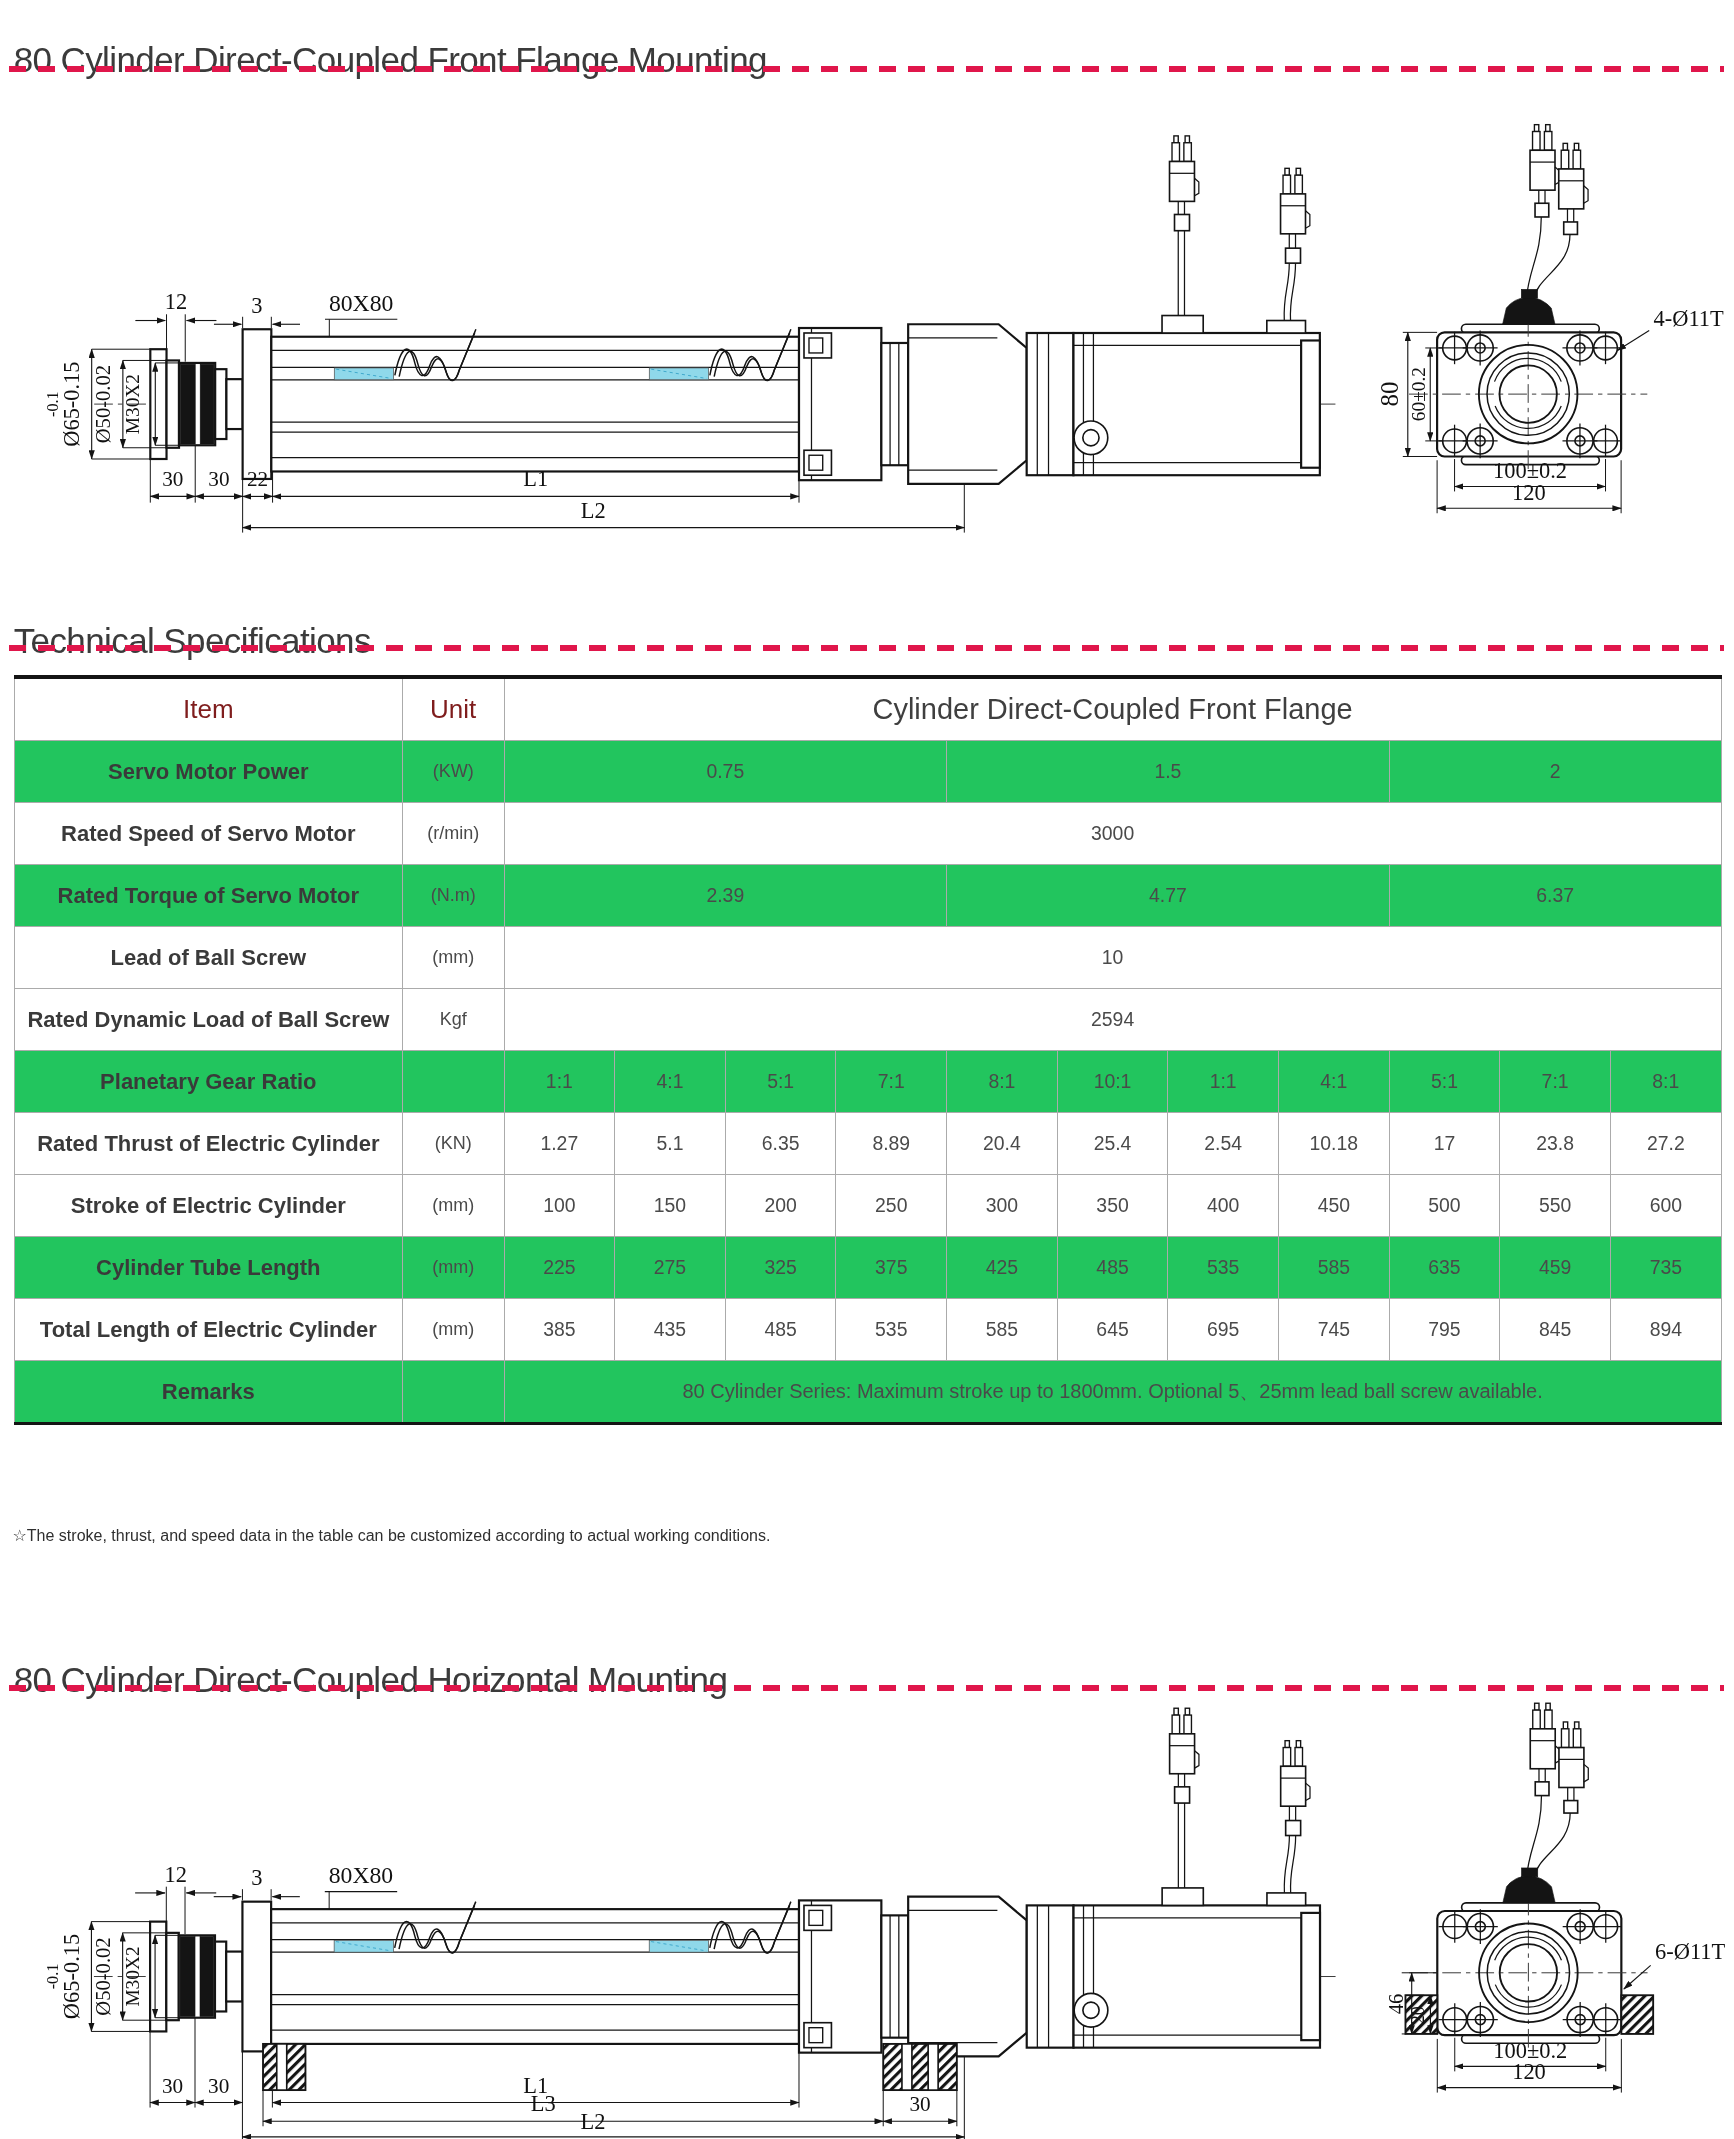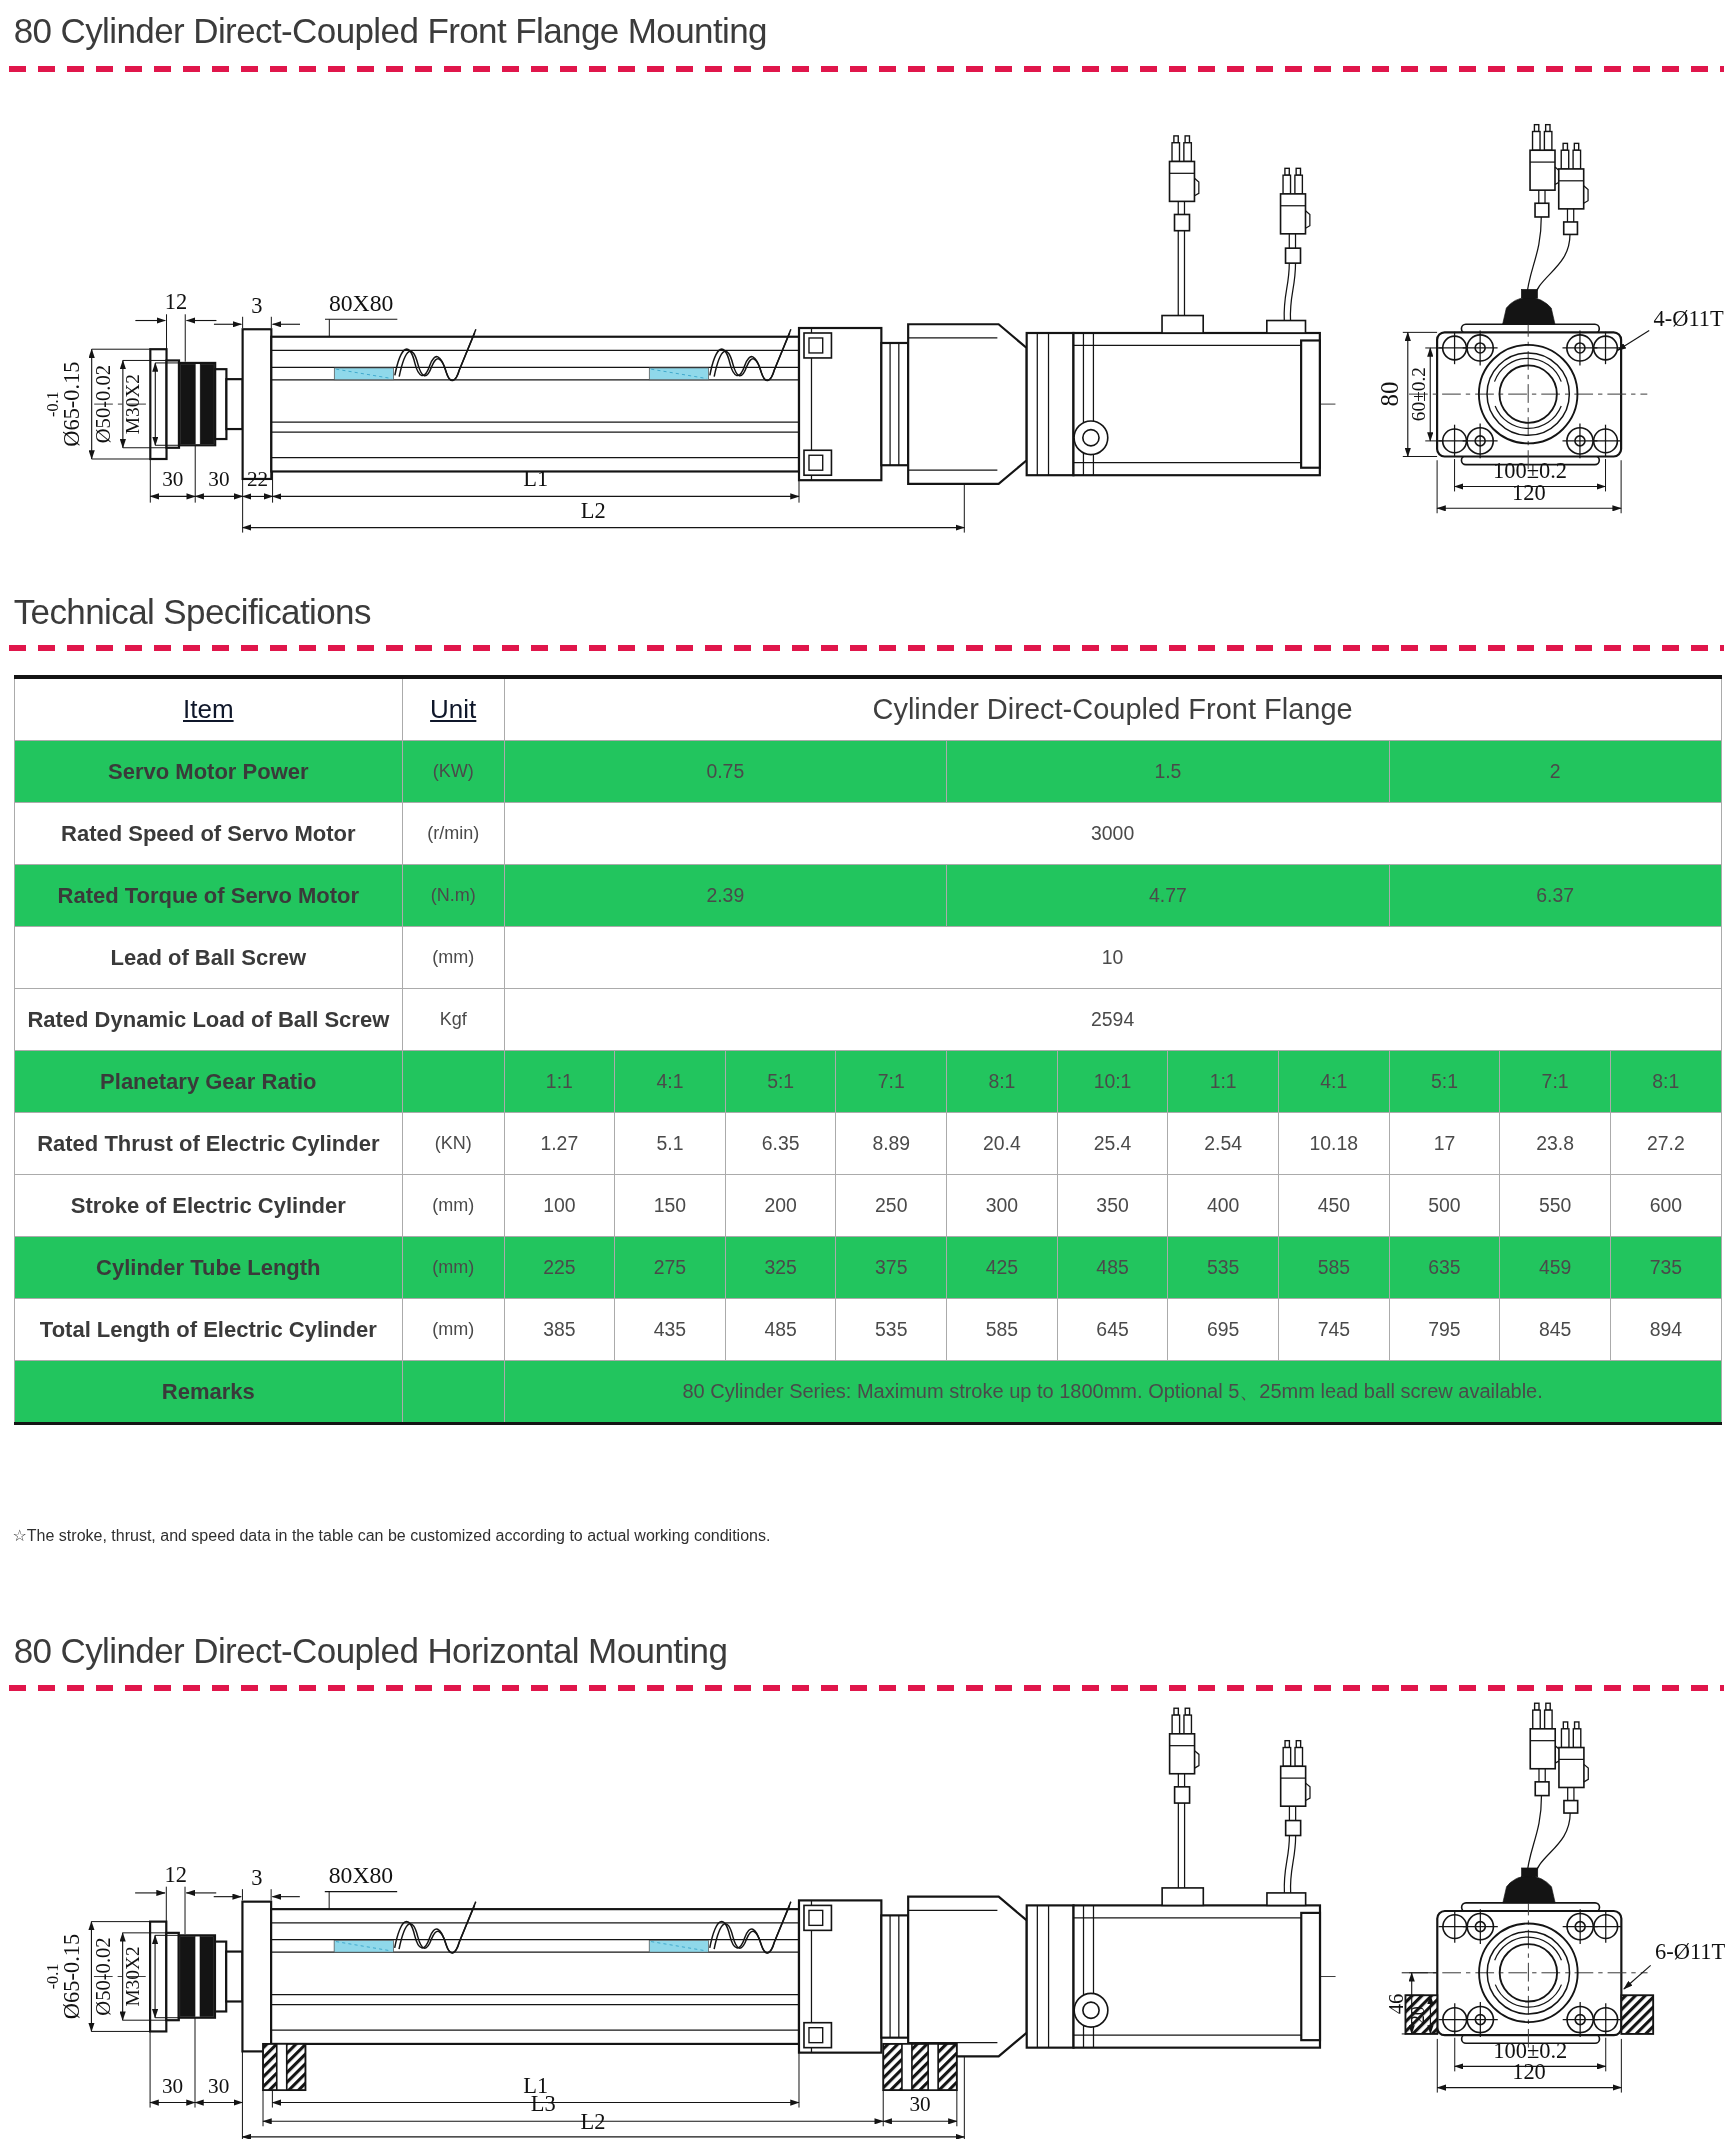--- a/index.html
+++ b/index.html
@@ -1,30 +1,30 @@
 <!DOCTYPE html>
 <html style="font-size:10px"><head>
 <meta charset="utf-8">
 <style>
   html,body{margin:0;padding:0;background:#ffffff;}
   body{width:1734px;height:2140px;position:relative;font-family:"Liberation Sans",sans-serif;color:#3b3b3b;}
 
-  .sec-title{position:absolute;left:13.7px;font-size:35px;font-weight:400;letter-spacing:-0.6px;color:#3b3b3b;white-space:nowrap;}
+  .sec-title{position:absolute;left:13.7px;font-size:35px;font-weight:400;letter-spacing:-0.6px;color:#3b3b3b;white-space:nowrap;margin-top:29px;}
   .dash-rule{position:absolute;left:8.7px;right:10px;height:5.6px;
     background:repeating-linear-gradient(90deg,#e0164b 0 17px,transparent 17px 29px);}
 
   .drawing{position:absolute;left:0;}
 
   
   .spec-table{position:absolute;left:13.7px;top:675px;width:1708px;border-collapse:collapse;table-layout:fixed;
     border-top:4.4px solid #141414;border-bottom:3.1px solid #141414;}
   .spec-table td{border:1.2px solid #ababab;height:61px;text-align:center;vertical-align:middle;
     padding:0 3.7px;overflow:hidden;}
   .spec-table tr.shade td{background:#22c55e;}
-  .head-cell{font-size:26px;color:#0f172a;text-decoration:underline;}
+  .head-cell{font-size:26px;color:#7f1d1d;}
   .group-cell{font-size:29px;color:#3f3f3f;margin-left:28px;}
   .item-cell{font-weight:bold;font-size:22px;color:#3a3a3a;}
   .unit-cell{font-size:18px;color:#4a4a4a;}
   .val-cell{font-size:19.4px;color:#4a4a4a;}
   .remarks-cell{font-size:20px;}
 
   .footnote{position:absolute;left:12.5px;top:1526px;font-size:16px;color:#2f2f2f;}
 
   
   .ol{fill:#ffffff;stroke:#141414;stroke-width:3.5;}

